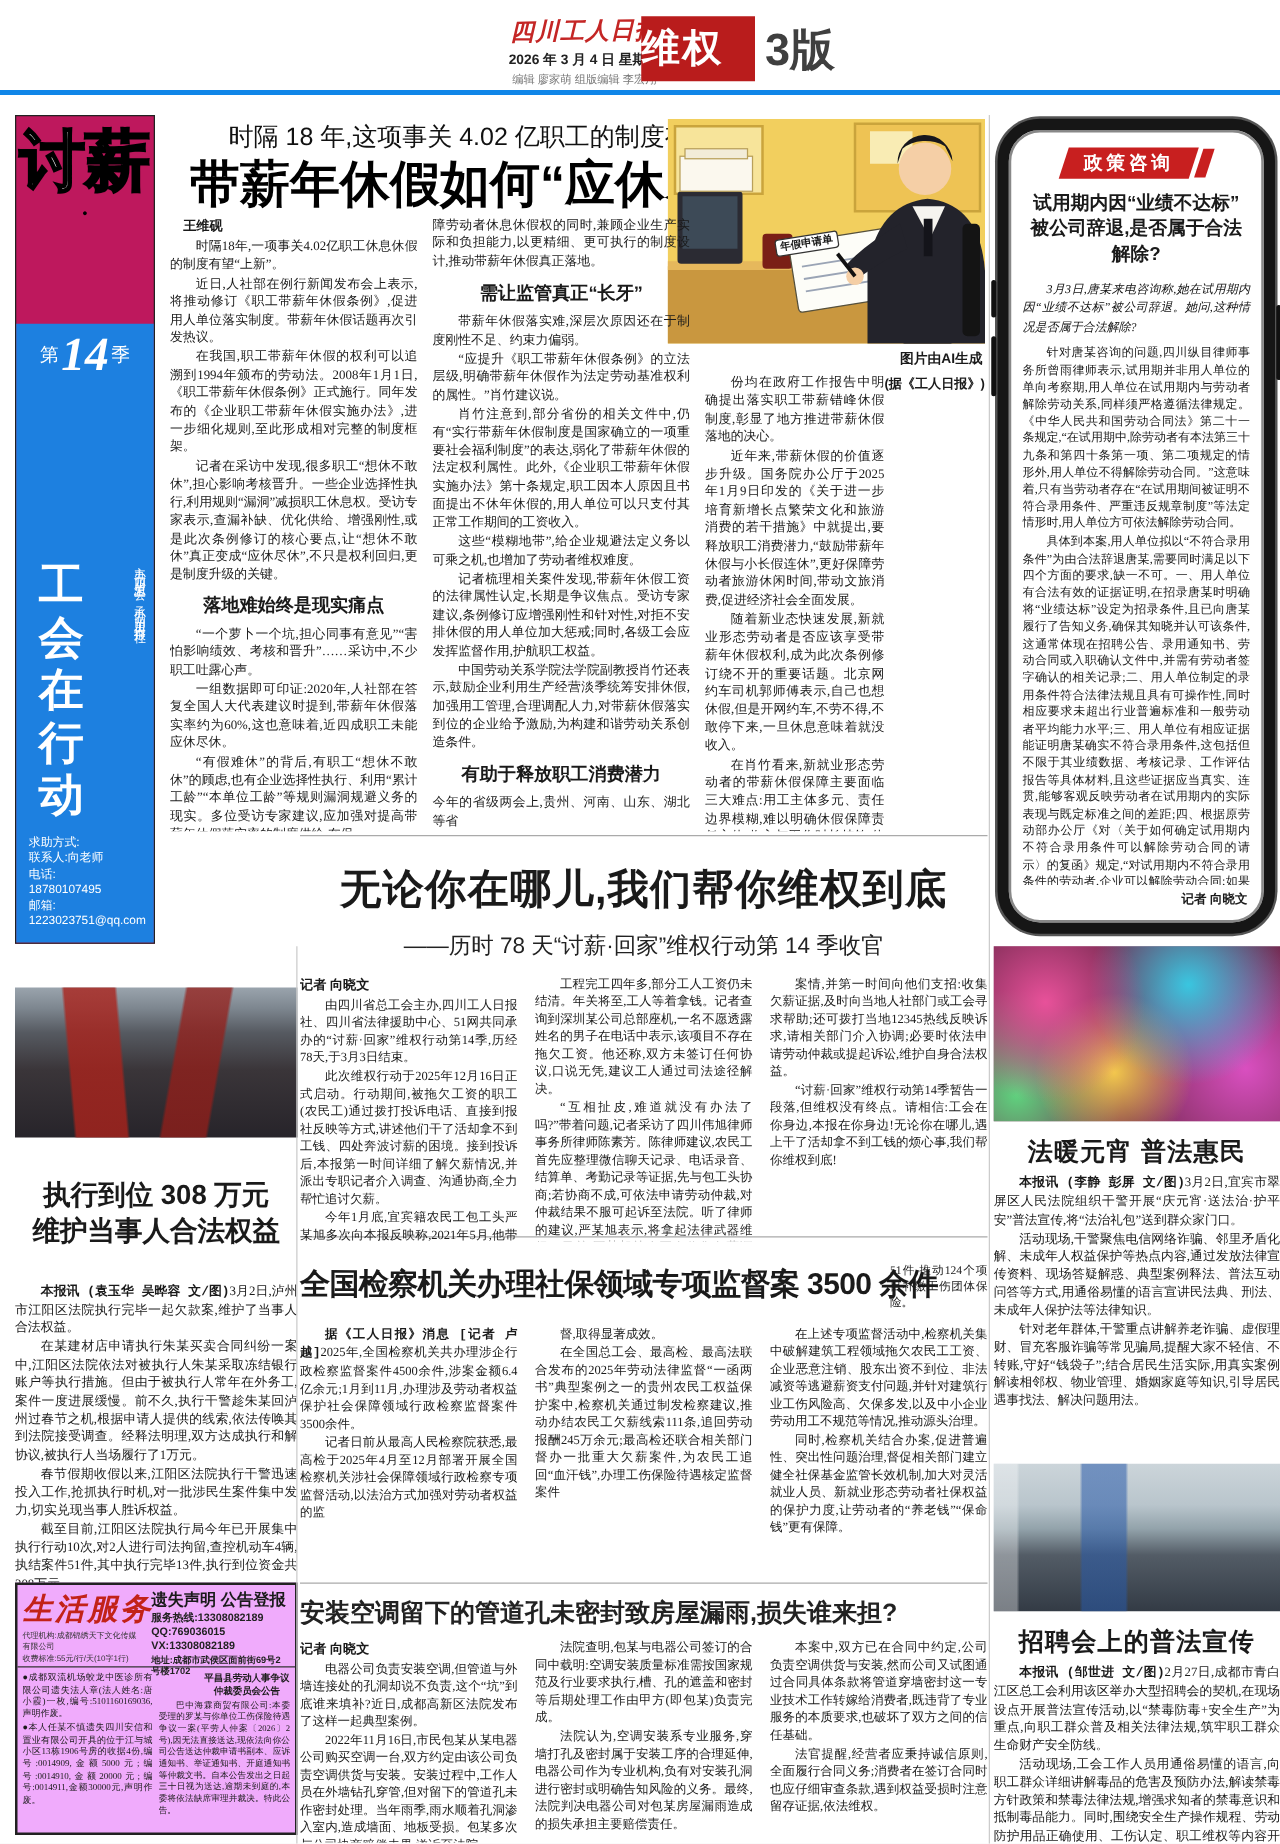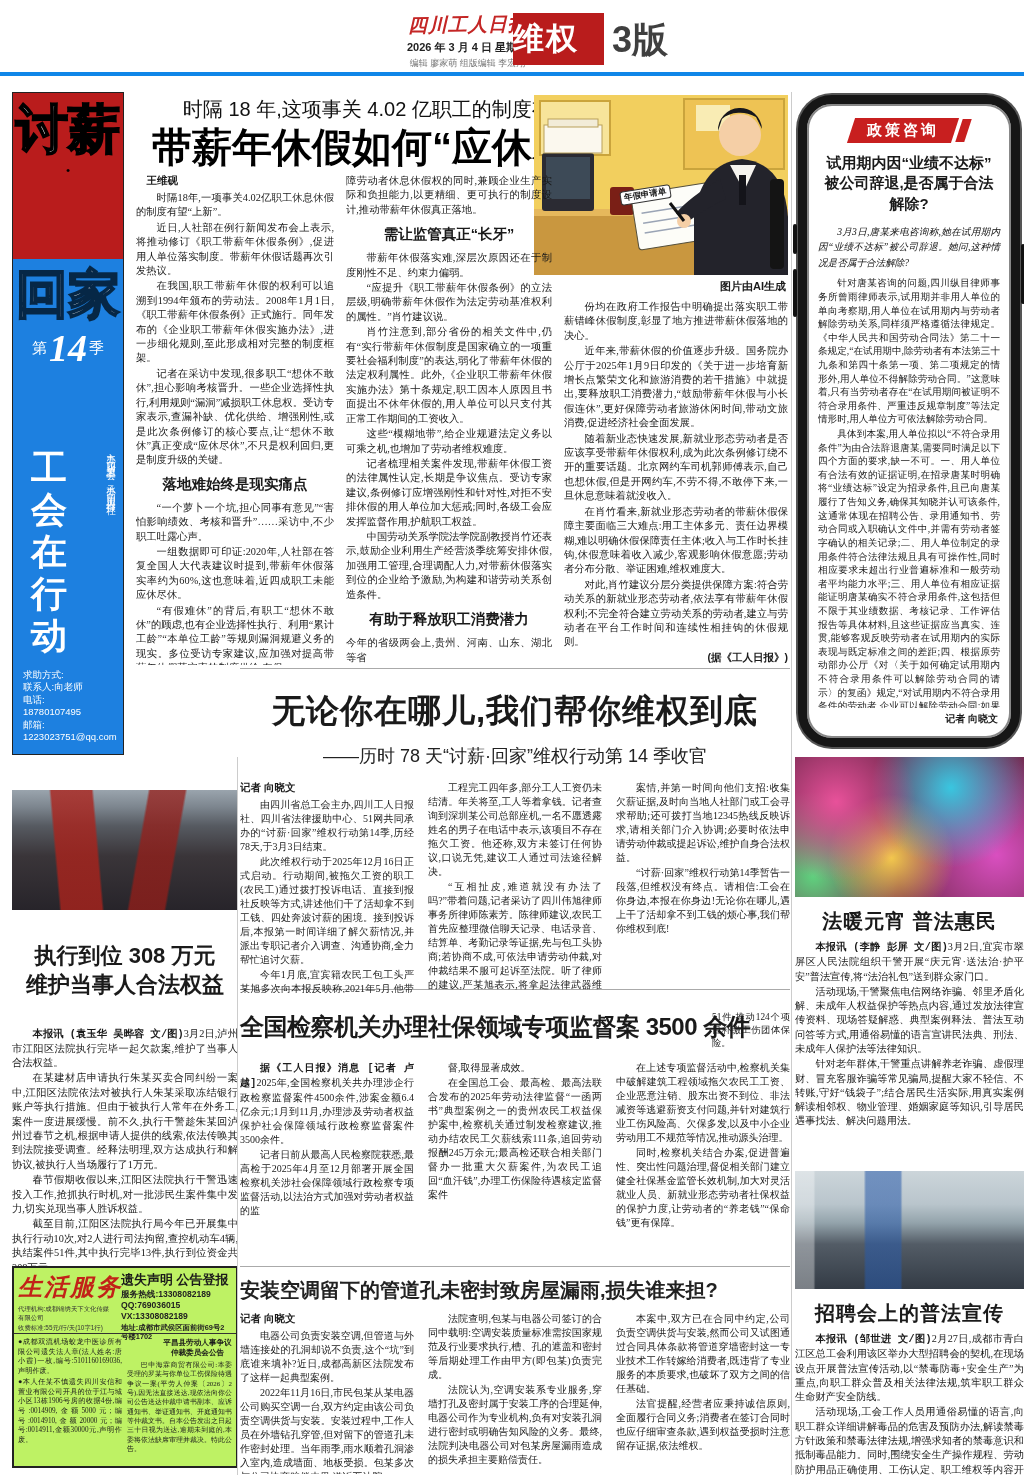--- a/index.html
+++ b/index.html
@@ -16,21 +16,21 @@
   .editors { position:absolute; left:360px; top:57px; width:215px; text-align:center;
           font-size:9px; color:#777; font-family:"Liberation Sans",sans-serif;}
   .section-box { position:absolute; left:513px; top:13px; width:91px; height:52px; background:#b91c1c;
           color:#fff; font-size:31px; font-weight:900; line-height:52px;
           font-family:"Liberation Sans",sans-serif; letter-spacing:2px;}
   .page-num { position:absolute; left:612px; top:16px; font-size:36px; font-weight:900; color:#3f3f3f;
           font-family:"Liberation Sans",sans-serif;}
   .blue-rule { position:absolute; left:0; top:72px; width:1024px; height:4px; background:#1086e8; }
 
   
-  .sidebar { position:absolute; left:12px; top:92px; width:112px; height:663px; border:1px solid #222; background:#b91c1c; }
+  .sidebar { position:absolute; left:12px; top:92px; width:112px; height:663px; border:1px solid #222; background:#be185d; }
   .sb-word { text-align:center; font-weight:900; font-size:52px; line-height:1.04;
           color:#fff; -webkit-text-stroke:2px #000; text-shadow:0 0 1px #000; }
   .sb-top { padding-top:10px; }
   .sb-dot { text-align:center; font-size:26px; color:#000; line-height:1.1; -webkit-text-stroke:0; }
   .sb-blue { position:absolute; left:0; top:166px; width:110px; height:495px; background:#1d80e0; color:#fff; }
   .sb-word2 { margin-top:8px; text-align:center; font-weight:900; font-size:52px; line-height:1.08;
           color:#fff; -webkit-text-stroke:2px #062746; }
   .sb-season { display:flex; justify-content:center; align-items:center; margin-top:6px; gap:2px; }
   .sb-season .pre,.sb-season .suf { font-size:15px; }
   .sb-season .num { font-size:38px; font-weight:900; font-style:italic; font-family:"Liberation Serif",serif; line-height:1; }
@@ -54,21 +54,21 @@
   .main-headline { position:absolute; left:0; top:28px; width:512px; text-align:center; font-size:40px; font-weight:900;
           color:#000; font-family:"Liberation Sans",sans-serif; letter-spacing:0px; white-space:nowrap;}
   .illu { position:absolute; right:0; top:3px; width:254px; height:180px; overflow:hidden; }
   .illu-label { position:absolute; right:118px; top:96px; transform:rotate(-9deg); font-size:8.5px; font-weight:bold;
           border:1px solid #333; border-radius:3px; padding:0 3px; background:#fff; font-family:"Liberation Sans",sans-serif;}
   .illu-caption { position:absolute; right:2px; top:187px; font-size:11px; font-weight:bold; font-family:"Liberation Sans",sans-serif;}
   .main-body { position:absolute; left:0; top:82px; width:652px; height:491px; display:flex; gap:12px; }
   .mcol1 { width:198px; overflow:hidden; }
   .mcol2 { width:206px; display:flex; flex-direction:column; }
   .mcol2 .fill { flex:1; overflow:hidden; }
-  .mcol3 { width:224px; padding-top:126px; display:flex; flex-direction:column; }
+  .mcol3 { width:224px; padding-top:126px; display:flex; flex-direction:row; }
   .mcol3 .fill { flex:1; overflow:hidden; }
   .credit { text-align:right; font-weight:bold; font-size:10.5px; font-family:"Liberation Sans",sans-serif; }
   .lastline { font-size:10.3px; line-height:1.4; text-align:justify; }
 
   
   .phone { position:absolute; left:798px; top:95px; width:222px; height:652px; background:#fff;
           border:9px solid #161616; border-radius:34px; box-shadow:0 0 0 2px #555, inset 0 0 0 2px #888; }
   .phone .btn { position:absolute; background:#111; border-radius:2px; }
   .btn-l1 { left:-14px; top:120px; width:4px; height:30px; }
   .btn-l2 { left:-14px; top:165px; width:4px; height:48px; }
@@ -134,21 +134,21 @@
     background:
       linear-gradient(90deg, rgba(0,0,0,0) 30%, rgba(40,90,170,.55) 31%, rgba(40,90,170,.55) 46%, rgba(0,0,0,0) 47%),
       linear-gradient(90deg, rgba(255,255,255,.35) 8%, rgba(0,0,0,0) 9%),
       linear-gradient(180deg,#ccd5da 0%,#b9c5cc 28%,#93a3ab 44%,#535c66 62%,#333b45 100%); }
   .rail-headline { text-align:center; font-size:20px; font-weight:900; margin:11px 0 5px; font-family:"Liberation Sans",sans-serif; letter-spacing:1px;}
   .rail-body1 { height:231px; overflow:hidden; }
   .rail-body2 { flex:1; overflow:hidden; }
   .rail-body1 .para,.rail-body2 .para { font-size:10.2px; }
 
   
-  .classifieds { position:absolute; left:12px; top:1266px; width:226px; height:202px; border:2px solid #222; background:#bef264; display:flex; flex-direction:column;}
+  .classifieds { position:absolute; left:12px; top:1266px; width:226px; height:202px; border:2px solid #222; background:#f0abfc; display:flex; flex-direction:column;}
   .cl-header { display:flex; border-bottom:1px solid #333; height:66px; }
   .cl-left { width:102px; padding:3px 4px; border-right:0; }
   .cl-title { font-size:24px; font-weight:900; color:#c22218; letter-spacing:2px; font-family:"Liberation Serif",serif; font-style:italic; white-space:nowrap;}
   .cl-small { font-size:6.4px; color:#333; line-height:1.35; margin-top:2px; font-family:"Liberation Sans",sans-serif;}
   .cl-right { flex:1; padding:3px 5px; }
   .cl-notice-title { font-size:13px; font-weight:900; font-family:"Liberation Sans",sans-serif; white-space:nowrap;}
   .cl-line { font-size:8.6px; line-height:1.3; font-family:"Liberation Sans",sans-serif; font-weight:bold; color:#222;}
   .cl-body { flex:1; display:flex; gap:5px; padding:4px 4px; overflow:hidden; }
   .cl-items { width:104px; overflow:hidden; }
   .cl-items .para { font-size:7.2px; line-height:1.35; text-indent:0; }
@@ -172,21 +172,20 @@
     <div class="editors">编辑 廖家萌   组版编辑 李宏翔</div>
     <div class="section-box">维权</div>
     <div class="page-num">3版</div>
   </div>
   <div class="blue-rule"></div>
 
   <div class="sidebar">
     <div class="sb-top sb-word">讨薪</div>
     <div class="sb-dot">·</div>
     <div class="sb-blue">
-      <div class="sb-word2">回家</div>
       <div class="sb-season">
         <span class="pre">第</span>
         <span class="num">14</span>
         <span class="suf">季</span>
       </div>
       <div class="sb-campaign">工会在行动</div>
       <div class="sb-organizers">主办 四川省总工会　承办 四川工人日报社</div>
       <div class="sb-contact">
           <p class="">求助方式:</p>
           <p class="">联系人:向老师</p>

